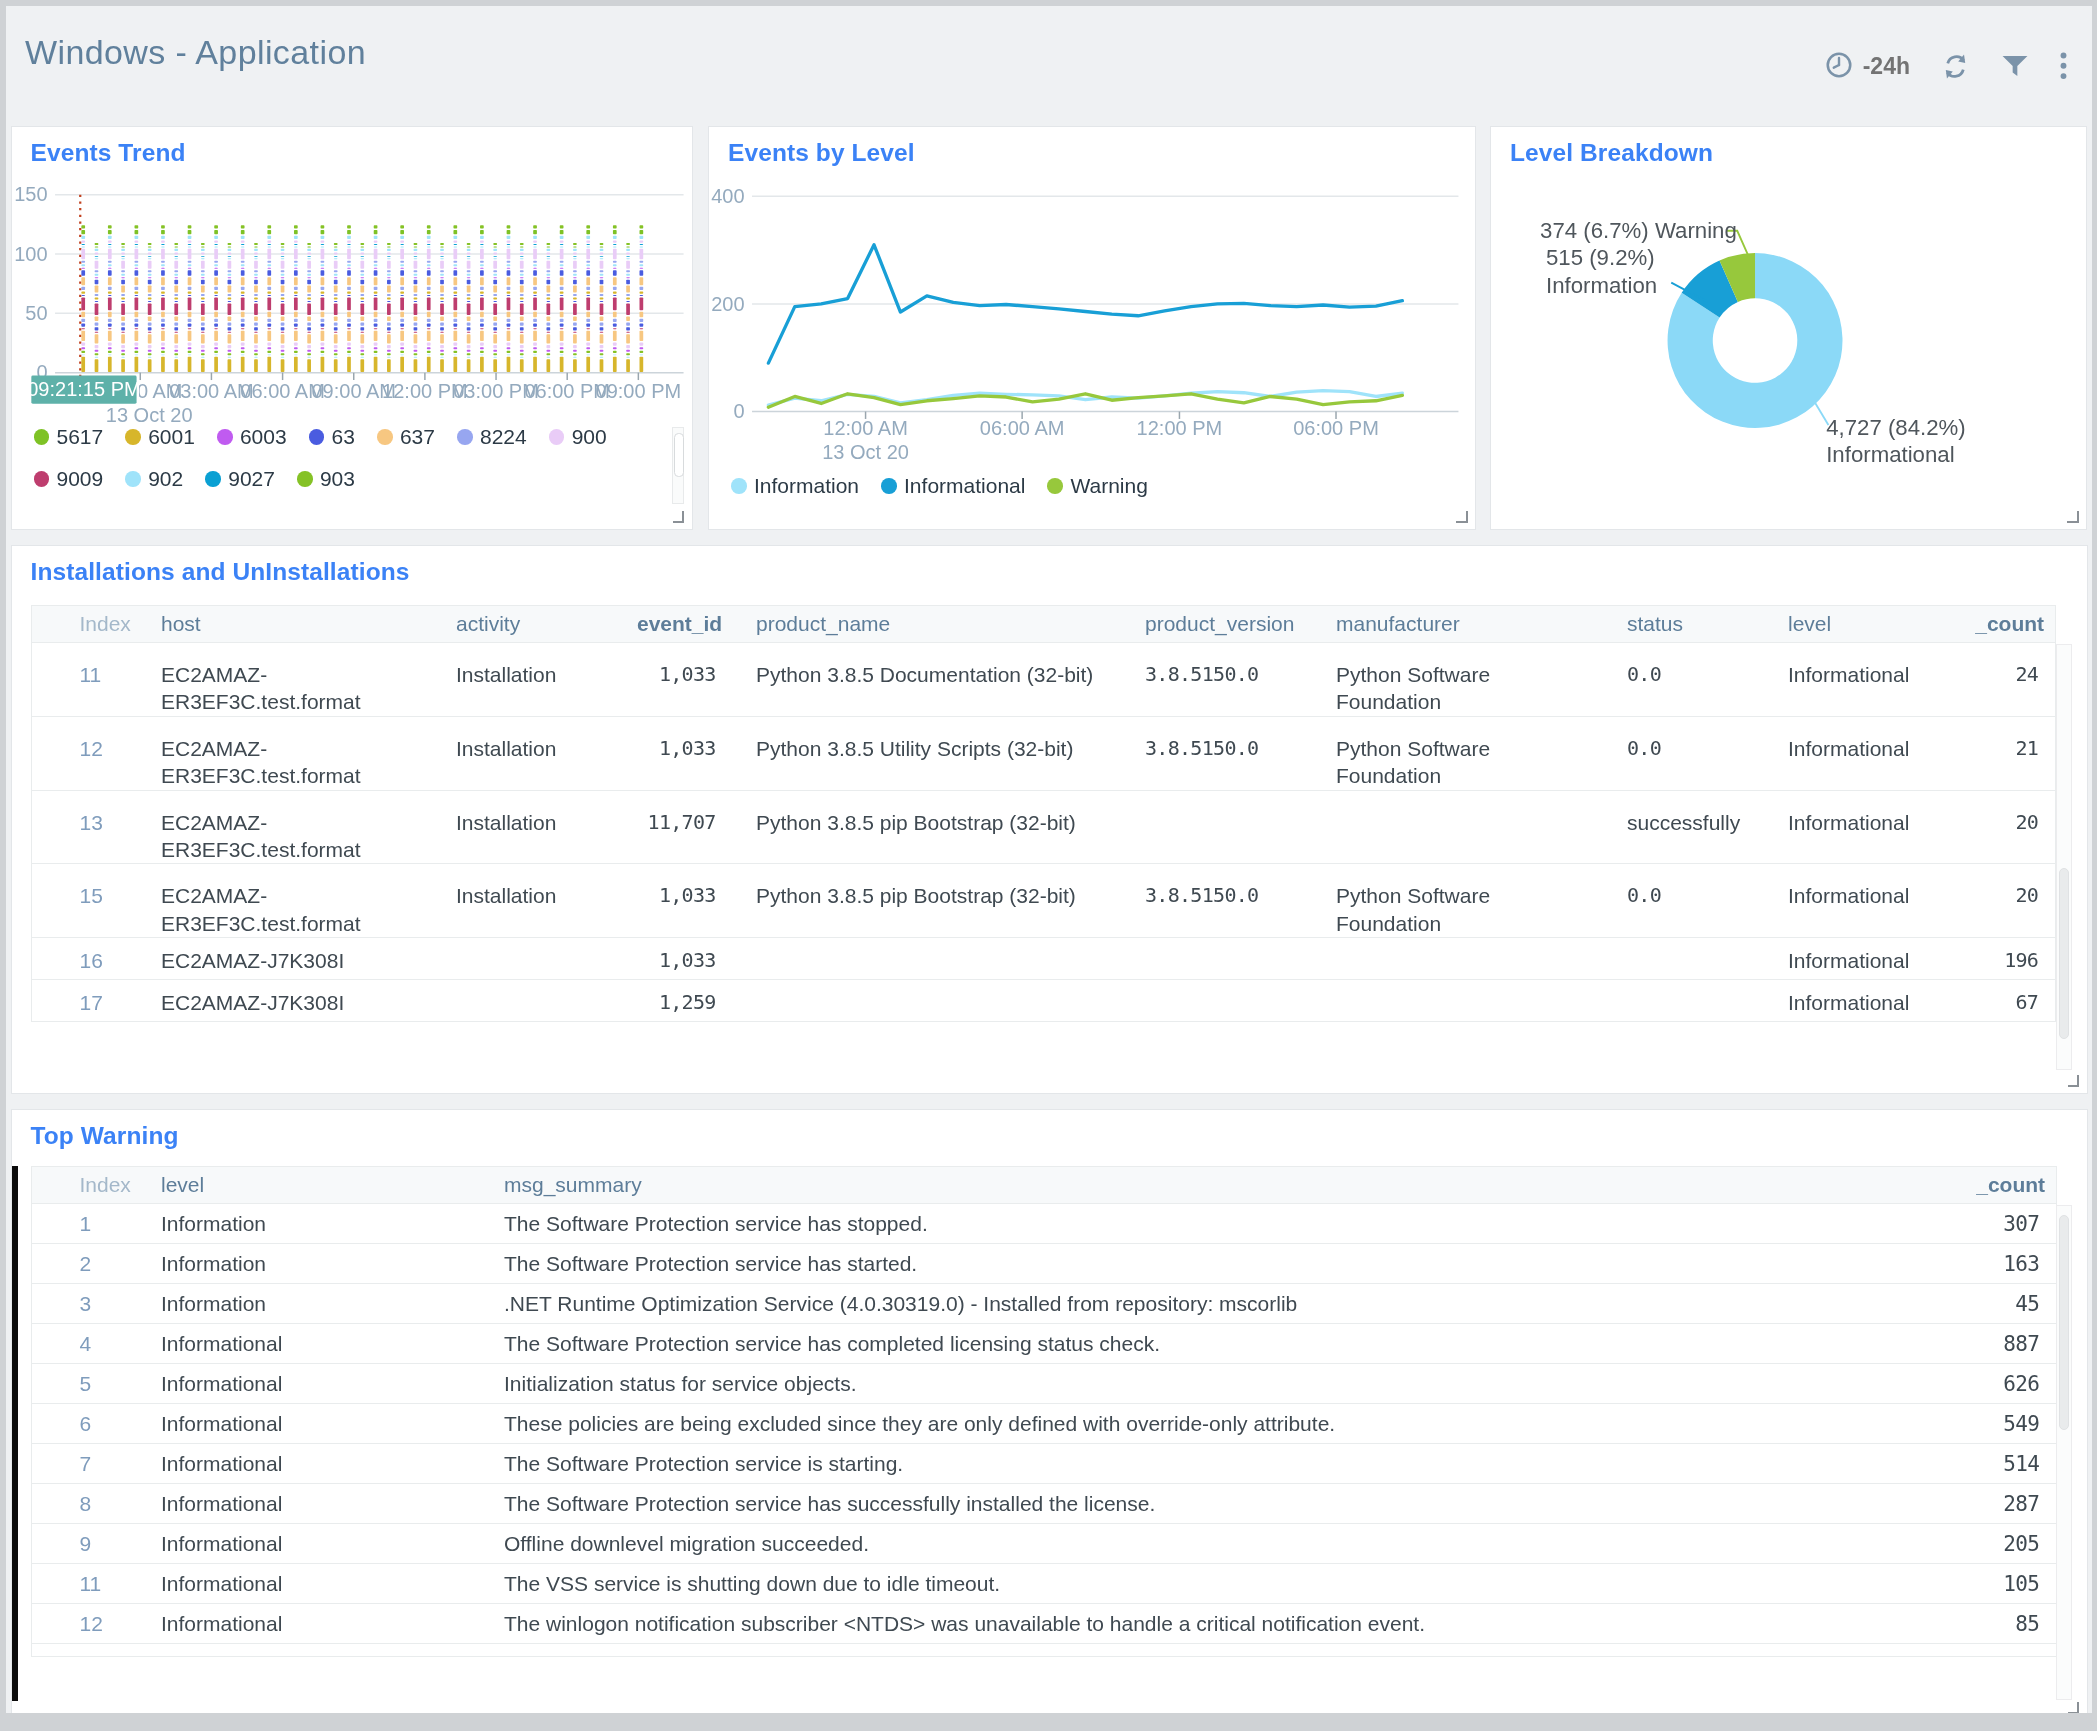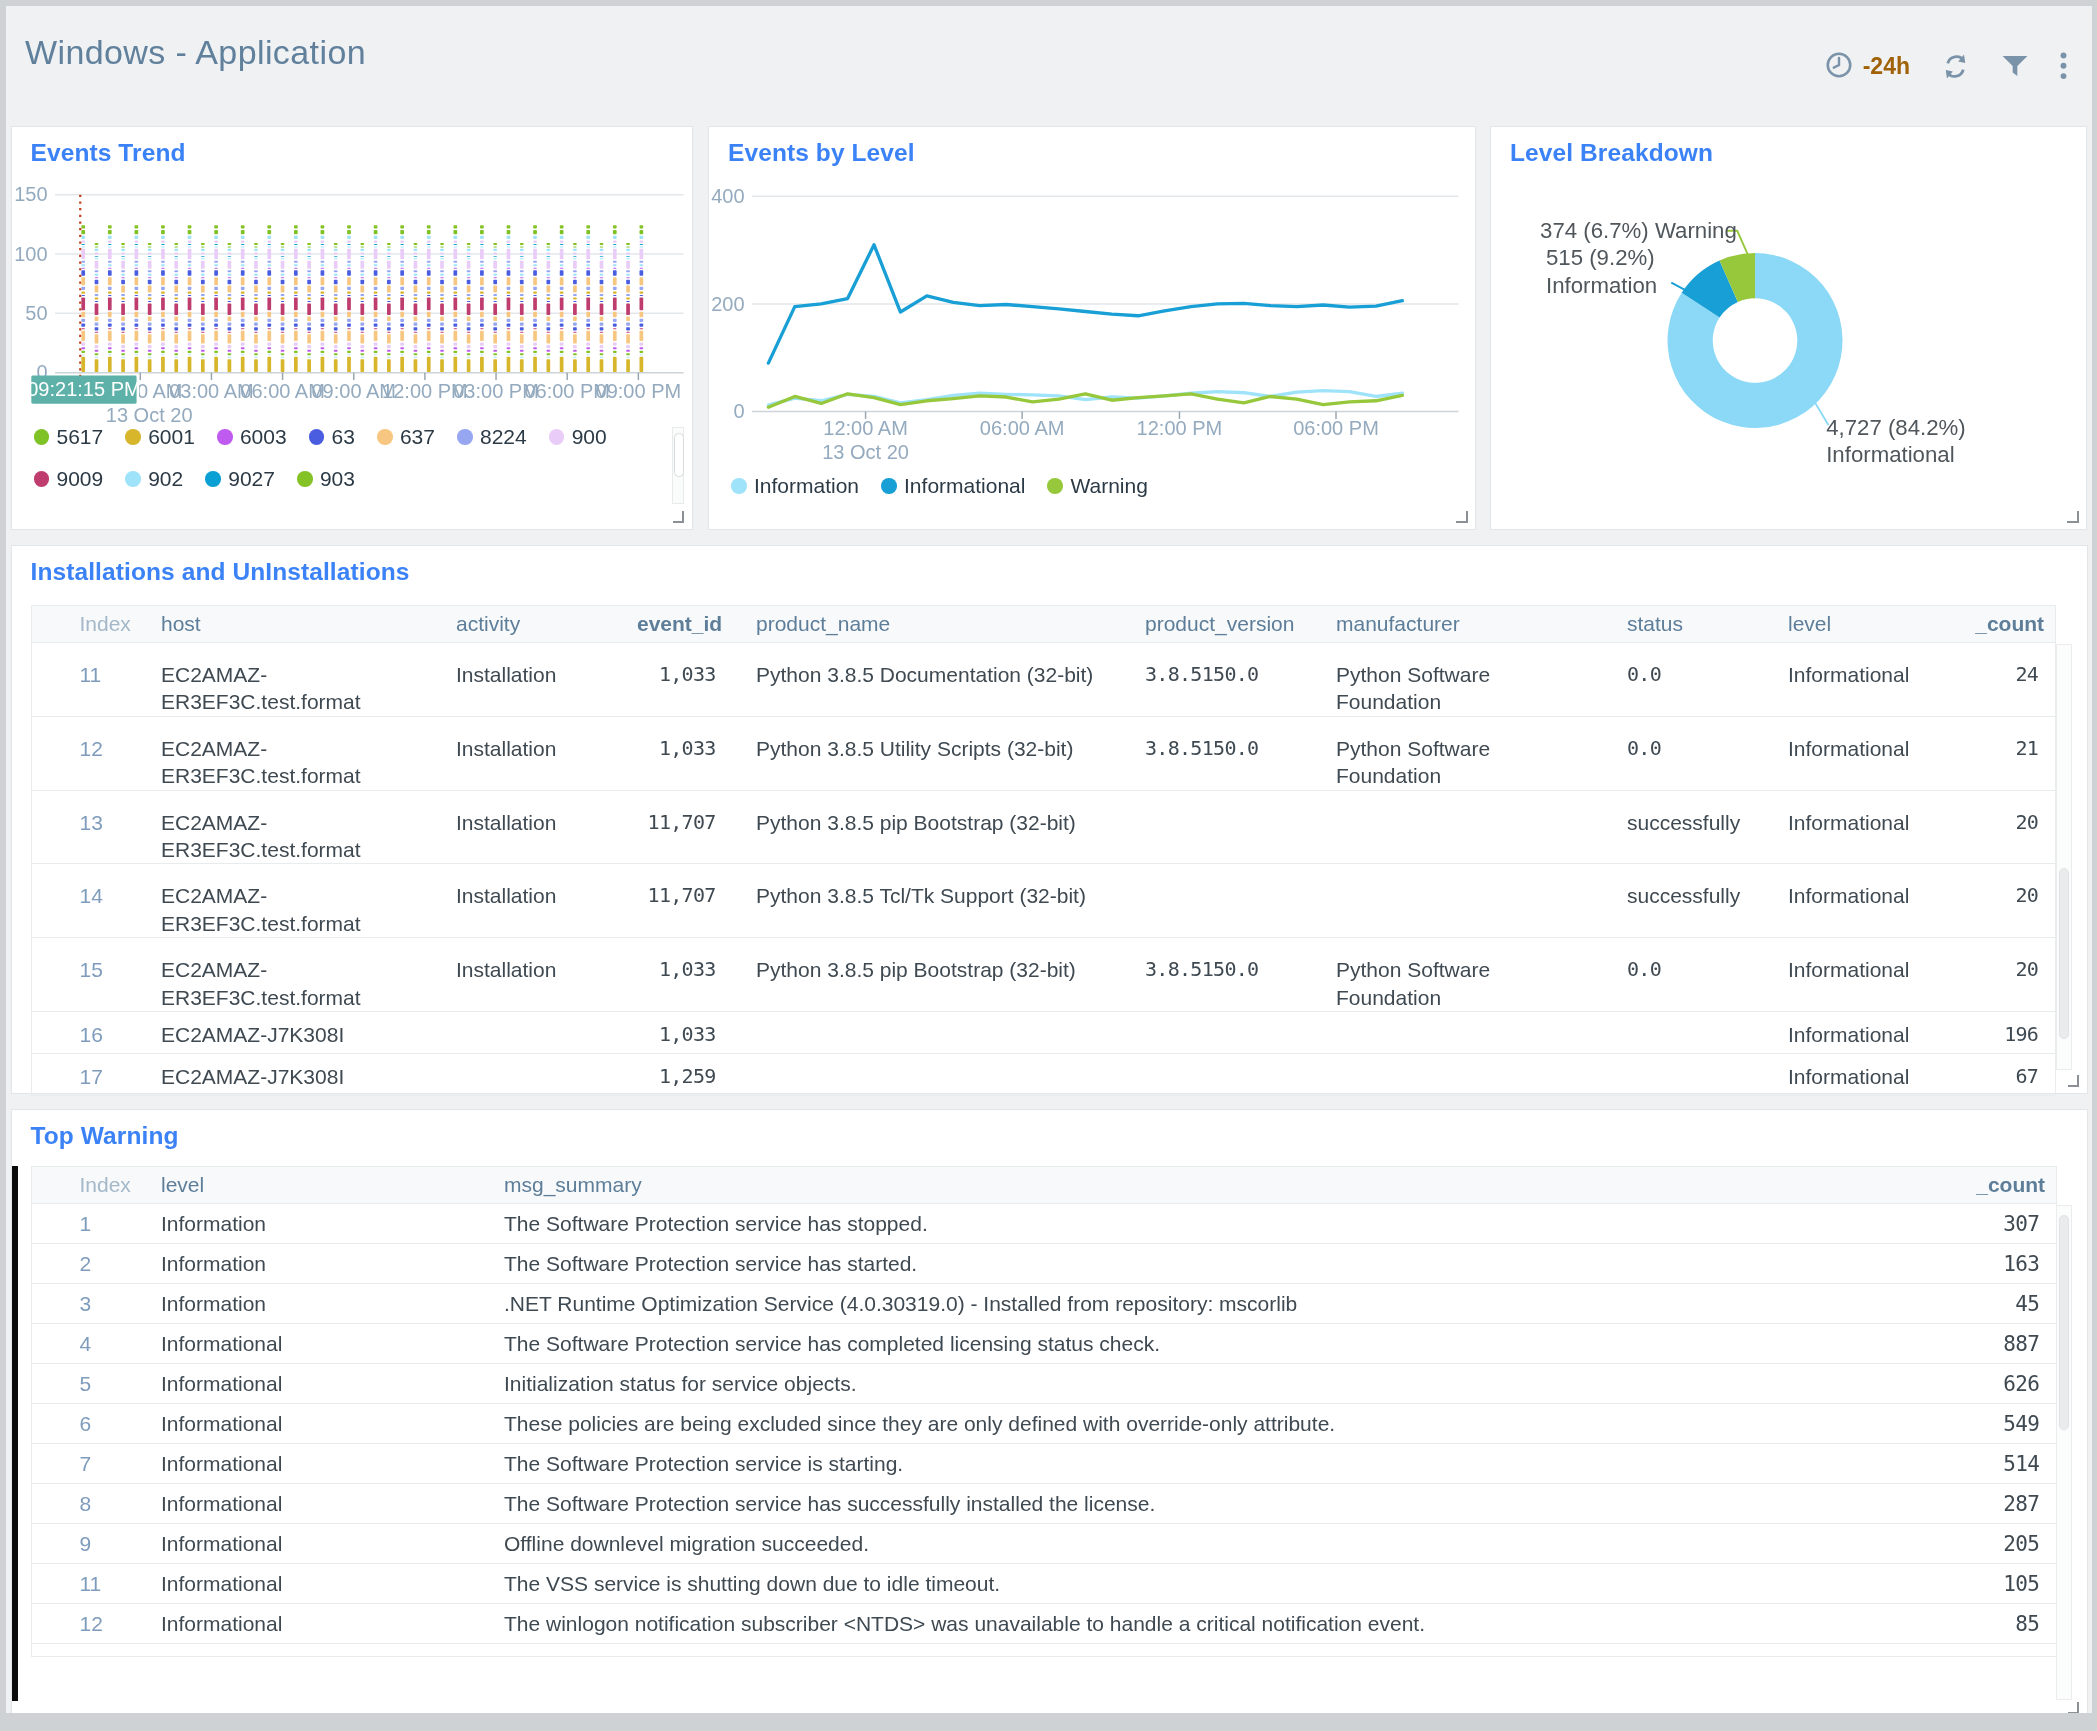--- a/index.html
+++ b/index.html
@@ -17,21 +17,21 @@
   .dash-header{position:absolute;left:0;top:0;width:100%;height:119px;}
   .dash-title{
     position:absolute;left:19px;top:27px;margin:0;
     font-size:34px;font-weight:400;color:#60809c;letter-spacing:0.4px;
   }
   .header-controls{
     position:absolute;right:24px;top:39px;height:42px;
     display:flex;align-items:center;gap:30px;color:#7b93a9;
   }
   .time-range{display:flex;align-items:center;gap:9px;cursor:pointer;}
-  .time-range .trlabel{font-size:23px;font-weight:600;color:#a16207;}
+  .time-range .trlabel{font-size:23px;font-weight:600;color:#737373;}
   .icon-btn{background:none;border:none;padding:0;margin:0;cursor:pointer;line-height:0;}
   
   .panel{position:absolute;background:#ffffff;border:0.7px solid #e3e6e9;box-sizing:border-box;}
   .panel h2{
     position:absolute;left:19px;top:12px;margin:0;
     font-size:24.5px;font-weight:700;color:#3b82f6;letter-spacing:0.1px;
   }
   .panel-trend{left:4.5px;top:120px;width:682px;height:404px;}
   .panel-levels{left:702px;top:120px;width:768px;height:404px;}
   .panel-donut{left:1484px;top:120px;width:597px;height:404px;}
@@ -1462,32 +1462,20 @@
               <td>Installation</td>
               <td class="al-right num">11,707</td>
               <td>Python 3.8.5 pip Bootstrap (32-bit)</td>
               <td></td>
               <td></td>
               <td>successfully</td>
               <td>Informational</td>
               <td class="al-right num _count">20</td>
             </tr>
             <tr class="tall" style="height: 68px;">
-              <td class="cell-index">14</td>
-              <td>EC2AMAZ-ER3EF3C.test.format</td>
-              <td>Installation</td>
-              <td class="al-right num">11,707</td>
-              <td>Python 3.8.5 Tcl/Tk Support (32-bit)</td>
-              <td></td>
-              <td></td>
-              <td>successfully</td>
-              <td>Informational</td>
-              <td class="al-right num _count">20</td>
-            </tr>
-            <tr class="tall" style="height: 68px;">
               <td class="cell-index">15</td>
               <td>EC2AMAZ-ER3EF3C.test.format</td>
               <td>Installation</td>
               <td class="al-right num">1,033</td>
               <td>Python 3.8.5 pip Bootstrap (32-bit)</td>
               <td class="num">3.8.5150.0</td>
               <td>Python Software Foundation</td>
               <td class="num">0.0</td>
               <td>Informational</td>
               <td class="al-right num _count">20</td>

